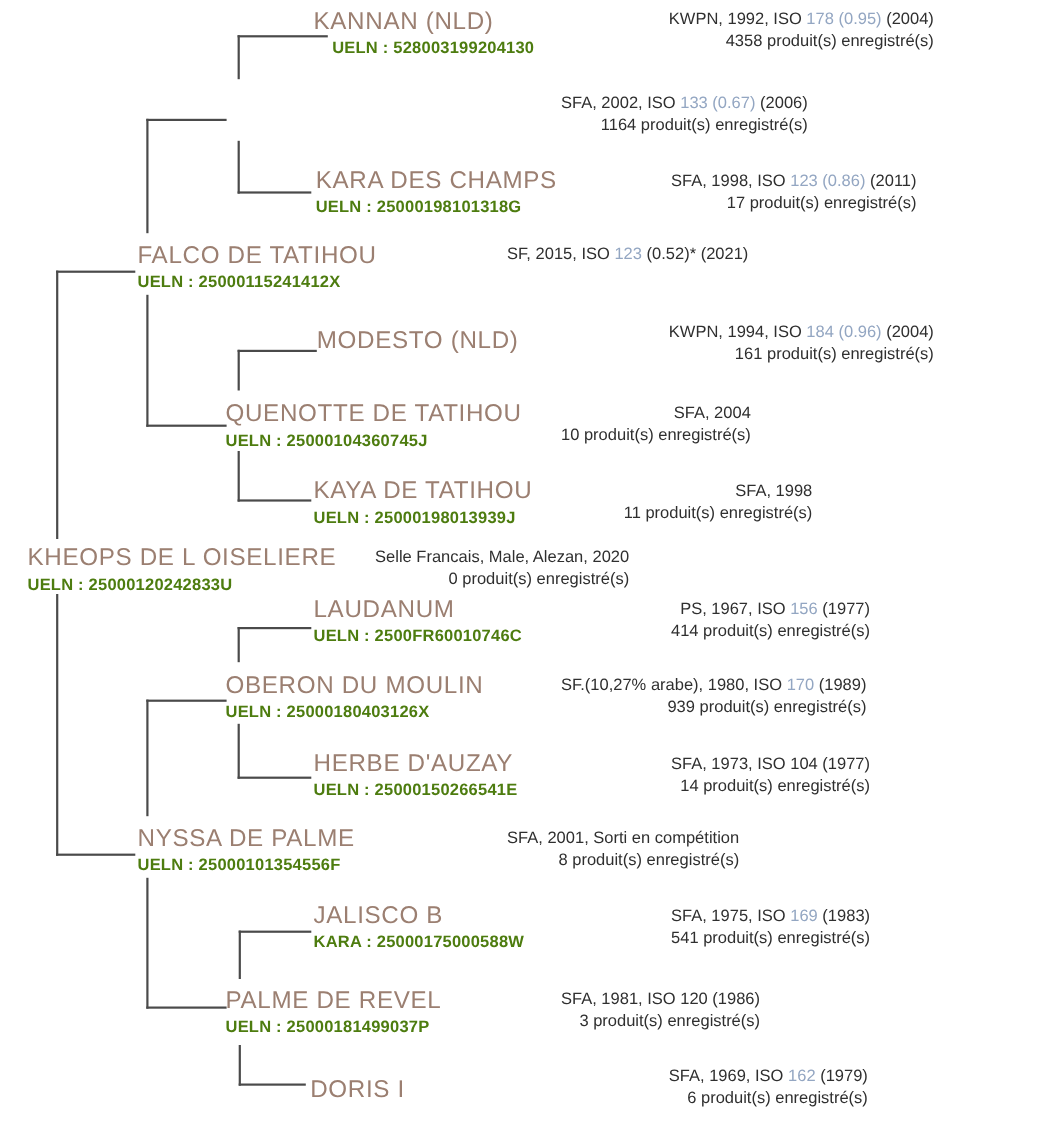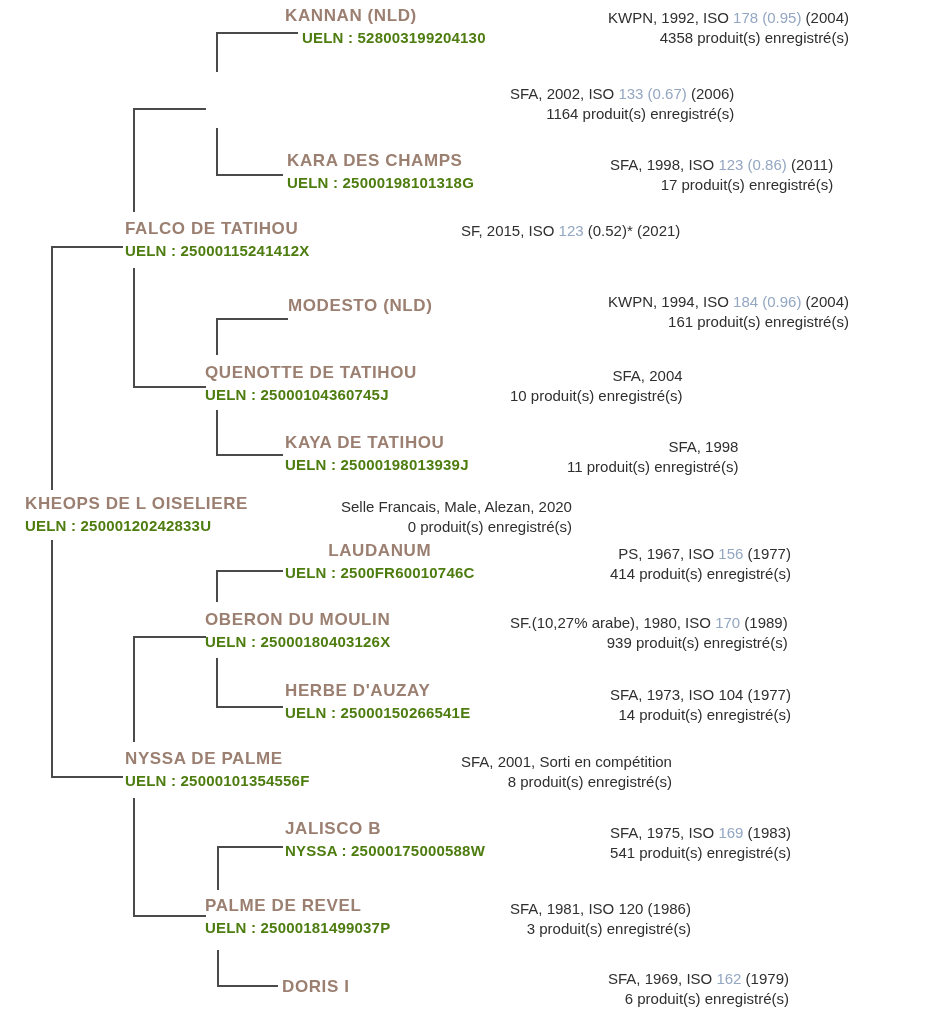--- a/index.html
+++ b/index.html
@@ -6,22 +6,22 @@
   #stage{
     position:relative;
     width:948px;
     height:1024px;
     background:#ffffff;
     font-family:"Liberation Sans", sans-serif;
     overflow:hidden;
   }
   .node{position:absolute;}
   .hname{
-    font-size:17px;
-    font-weight:700;
+    font-size:22px;
+    font-weight:400;
     letter-spacing:.6px;
     color:#9B7F71;
     white-space:nowrap;
   }
   .ueln{
     font-size:15px;
     font-weight:600;
     letter-spacing:.2px;
     color:#4d7c0f;
     margin-top:3px;
@@ -141,21 +141,21 @@
 
   <div class="node" style="left:25px;top:494px;">
     <div class="hname">KHEOPS DE L OISELIERE</div>
     <div class="ueln">UELN : 25000120242833U</div>
   </div>
   <div class="info" style="left:341px;top:497px;">
     <div><span>Selle Francais, Male, Alezan, 2020</span><span class="iso"></span><span></span></div>
     <div>0 produit(s) enregistré(s)</div>
   </div>
 
-  <div class="node" style="left:285px;top:541px;text-align:center;">
+  <div class="node" style="left:285px;top:541px;">
     <div class="hname">LAUDANUM</div>
     <div class="ueln">UELN : 2500FR60010746C</div>
   </div>
   <div class="info" style="left:610px;top:544px;">
     <div><span>PS, 1967, ISO </span><span class="iso">156</span><span> (1977)</span></div>
     <div>414 produit(s) enregistré(s)</div>
   </div>
 
   <div class="node" style="left:205px;top:610px;">
     <div class="hname">OBERON DU MOULIN</div>
@@ -179,21 +179,21 @@
     <div class="hname">NYSSA DE PALME</div>
     <div class="ueln">UELN : 25000101354556F</div>
   </div>
   <div class="info" style="left:461px;top:752px;">
     <div><span>SFA, 2001, Sorti en compétition</span><span class="iso"></span><span></span></div>
     <div>8 produit(s) enregistré(s)</div>
   </div>
 
   <div class="node" style="left:285px;top:819px;">
     <div class="hname">JALISCO B</div>
-    <div class="ueln">NYSSA : 25000175000588W</div>
+    <div class="ueln">KARA : 25000175000588W</div>
   </div>
   <div class="info" style="left:610px;top:823px;">
     <div><span>SFA, 1975, ISO </span><span class="iso">169</span><span> (1983)</span></div>
     <div>541 produit(s) enregistré(s)</div>
   </div>
 
   <div class="node" style="left:205px;top:896px;">
     <div class="hname">PALME DE REVEL</div>
     <div class="ueln">UELN : 25000181499037P</div>
   </div>

